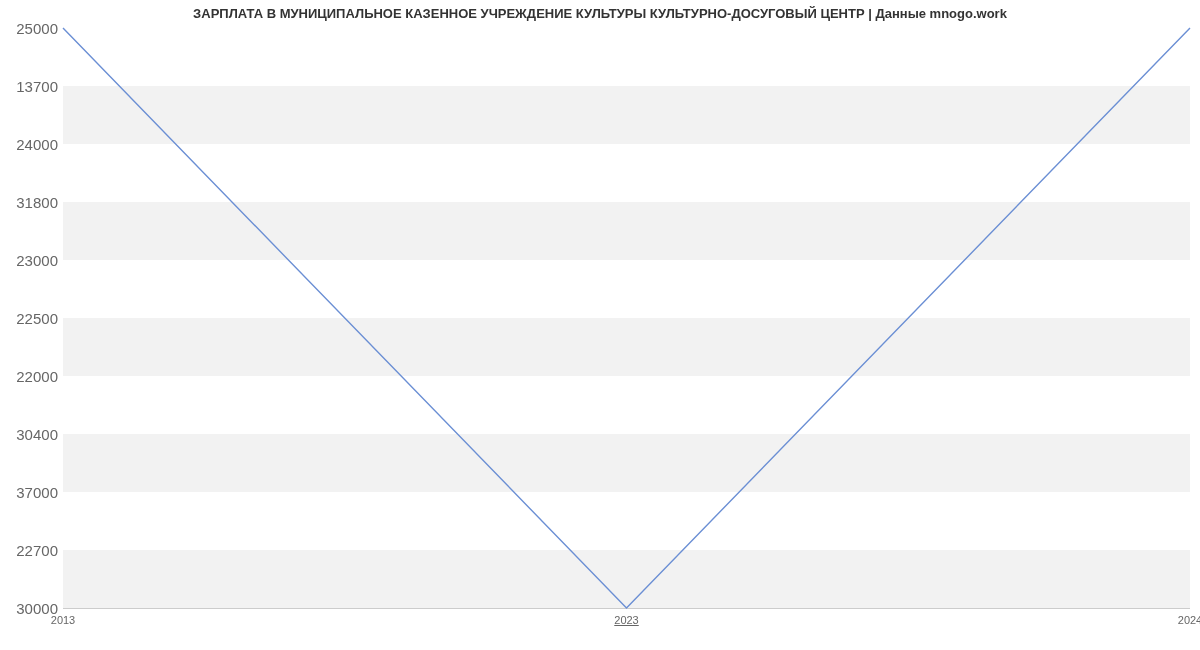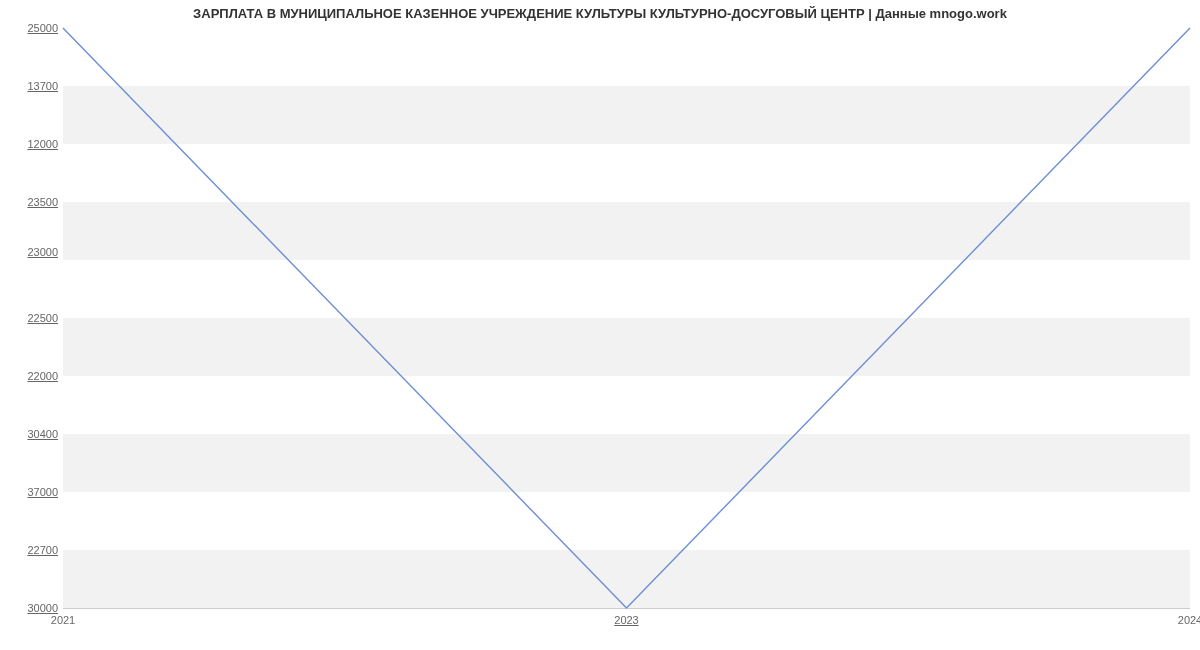--- a/index.html
+++ b/index.html
@@ -38,24 +38,23 @@
     position: absolute;
     left: 0;
     width: 100%;
     background: #f2f2f2;
   }
   .y-tick-label {
     position: absolute;
     right: 1142px;
     width: 50px;
     text-align: right;
-    font-size: 11px;
+    font-size: 15px;
     color: #666666;
     transform: translateY(-50%);
-    text-decoration: underline;
   }
   .x-tick-label {
     position: absolute;
     top: 614px;
     font-size: 11px;
     color: #666666;
     transform: translateX(-50%);
   }
   svg.line-layer {
     position: absolute;
@@ -82,21 +81,21 @@
     <svg class="line-layer" viewBox="0 0 1127 580" preserveAspectRatio="none">
       <polyline id="series-line" fill="none" stroke-width="1.4" points="0,0 563.5,580 1127,0" stroke="#6b8fd4"></polyline>
     </svg>
   </div>
 <div class="y-tick-label" style="top: 608px;">30000</div>
     <div class="y-tick-label" style="top: 550px;">22700</div>
     <div class="y-tick-label" style="top: 492px;">37000</div>
     <div class="y-tick-label" style="top: 434px;">30400</div>
     <div class="y-tick-label" style="top: 376px;">22000</div>
     <div class="y-tick-label" style="top: 318px;">22500</div>
-    <div class="y-tick-label" style="top: 252px;">23000</div>
-    <div class="y-tick-label" style="top: 202px;">23500</div>
-    <div class="y-tick-label" style="top: 144px;">12000</div>
+    <div class="y-tick-label" style="top: 260px;">23000</div>
+    <div class="y-tick-label" style="top: 202px;">31800</div>
+    <div class="y-tick-label" style="top: 144px;">24000</div>
     <div class="y-tick-label" style="top: 86px;">13700</div>
     <div class="y-tick-label" style="top: 28px;">25000</div>
-    <div class="x-tick-label" style="left: 63px;">2021</div>
+    <div class="x-tick-label" style="left: 63px;">2013</div>
     <div class="x-tick-label" style="left: 626.5px; text-decoration: underline;">2023</div>
     <div class="x-tick-label" style="left: 1190px;">2024</div>
   </div>
 
 </body></html>

